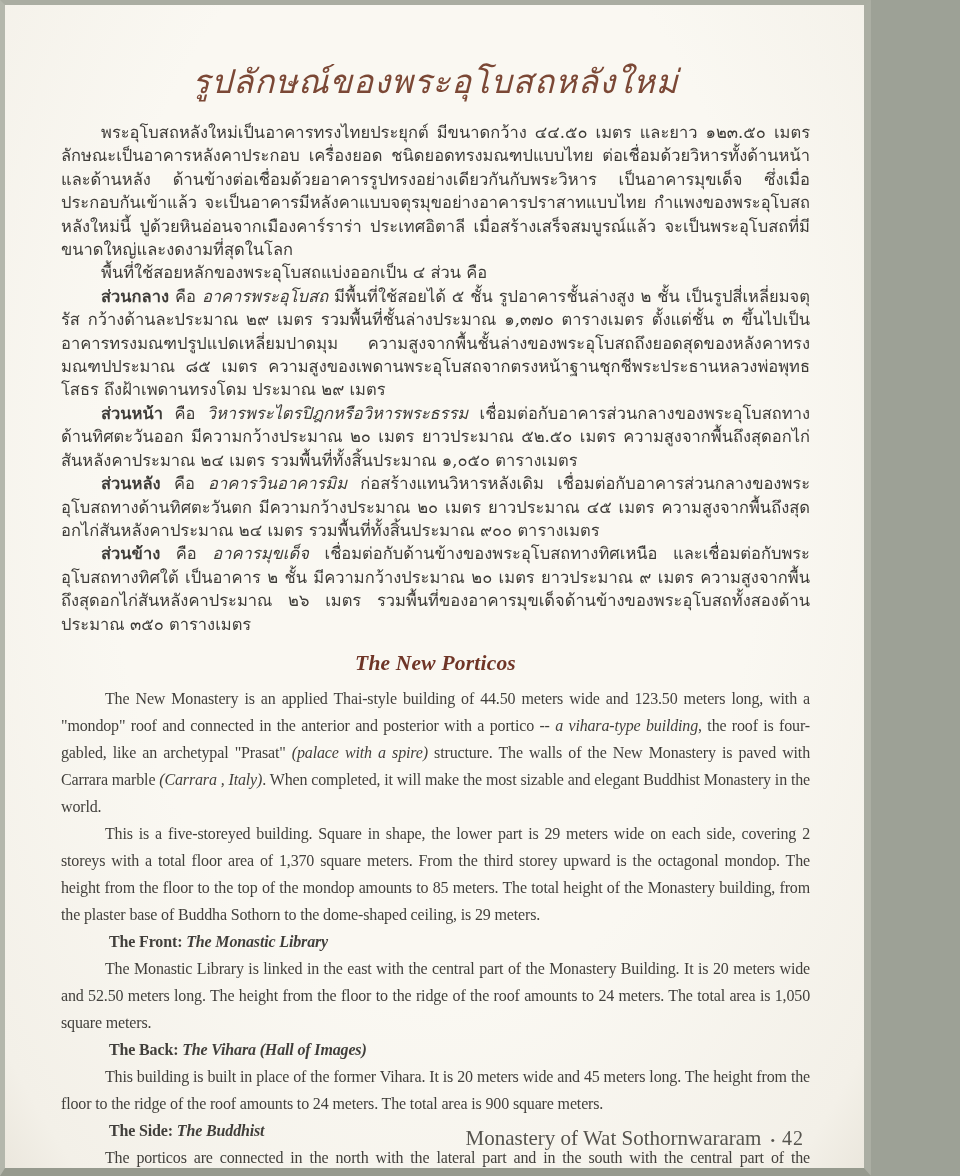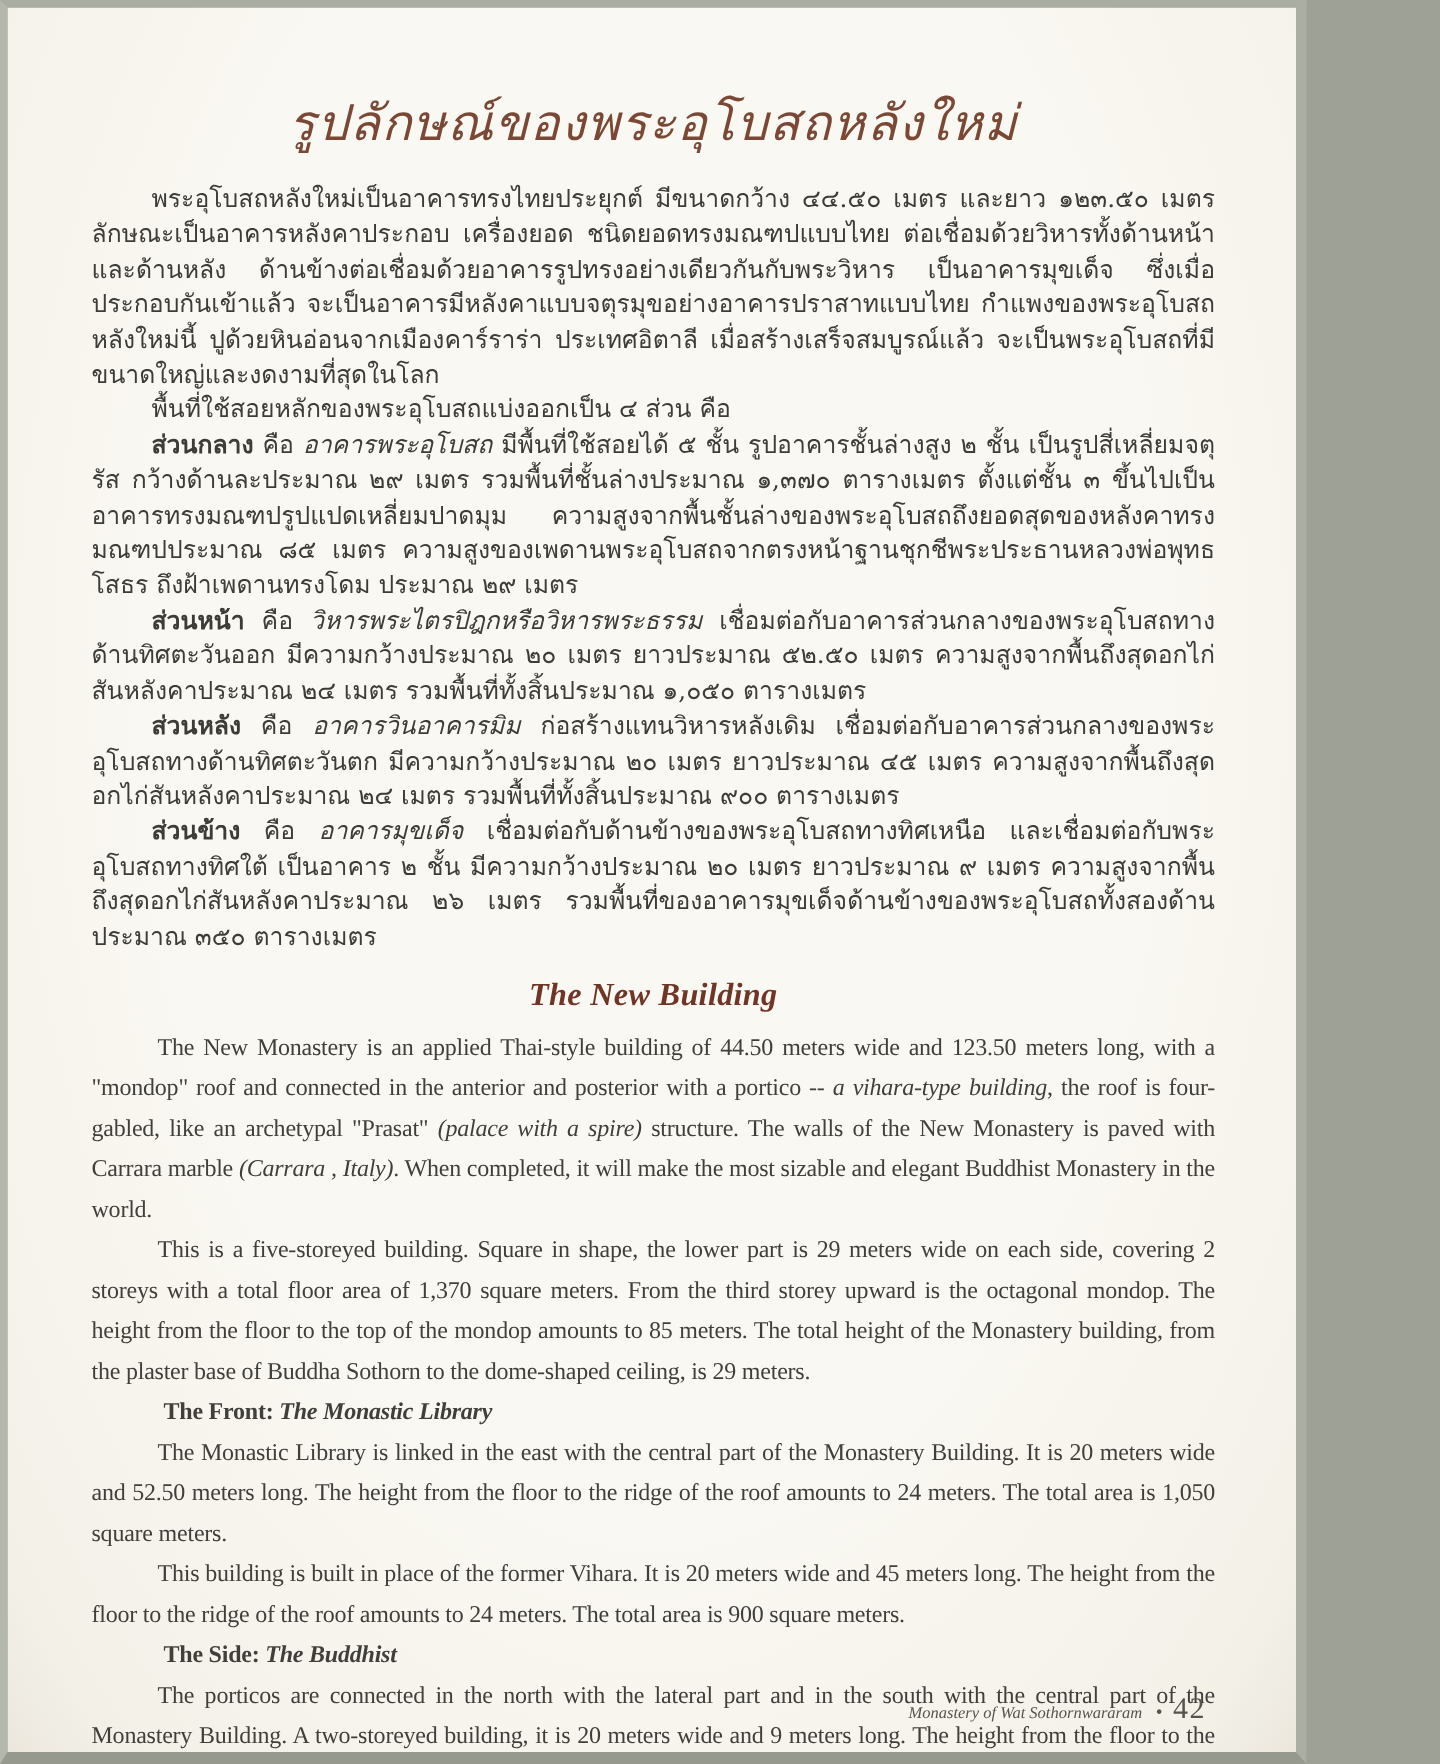--- a/index.html
+++ b/index.html
@@ -78,22 +78,21 @@
   .run-i { font-style: italic; }
   .run-bi { font-weight: bold; font-style: italic; }
   .footer {
     position: absolute;
     right: 60px;
     bottom: 17px;
     color: #56544e;
     white-space: nowrap;
   }
   .footer .book-title {
-    font-style: italic;
-    font-size: 11px;
+    font-size: 21px;
     margin-top: 24px;
   }
   .footer .sep {
     font-size: 13px;
     padding: 0 7px 0 9px;
     color: #56544e;
   }
   .footer .page-num {
     font-size: 20px;
     letter-spacing: 1px;
@@ -109,27 +108,28 @@
 
     <div class="thai-body">
         <p class="thai-para"><span>พระอุโบสถหลังใหม่เป็นอาคารทรงไทยประยุกต์ มีขนาดกว้าง ๔๔.๕๐ เมตร และยาว ๑๒๓.๕๐ เมตร ลักษณะเป็นอาคารหลังคาประกอบ เครื่องยอด ชนิดยอดทรงมณฑปแบบไทย ต่อเชื่อมด้วยวิหารทั้งด้านหน้าและด้านหลัง ด้านข้างต่อเชื่อมด้วยอาคารรูปทรงอย่างเดียวกันกับพระวิหาร เป็นอาคารมุขเด็จ ซึ่งเมื่อประกอบกันเข้าแล้ว จะเป็นอาคารมีหลังคาแบบจตุรมุขอย่างอาคารปราสาทแบบไทย กำแพงของพระอุโบสถหลังใหม่นี้ ปูด้วยหินอ่อนจากเมืองคาร์ราร่า ประเทศอิตาลี เมื่อสร้างเสร็จสมบูรณ์แล้ว จะเป็นพระอุโบสถที่มีขนาดใหญ่และงดงามที่สุดในโลก</span></p>
         <p class="thai-para"><span>พื้นที่ใช้สอยหลักของพระอุโบสถแบ่งออกเป็น ๔ ส่วน คือ</span></p>
         <p class="thai-para"><span class="run-b">ส่วนกลาง</span><span> คือ </span><span class="run-i">อาคารพระอุโบสถ</span><span> มีพื้นที่ใช้สอยได้ ๕ ชั้น รูปอาคารชั้นล่างสูง ๒ ชั้น เป็นรูปสี่เหลี่ยมจตุรัส กว้างด้านละประมาณ ๒๙ เมตร รวมพื้นที่ชั้นล่างประมาณ ๑,๓๗๐ ตารางเมตร ตั้งแต่ชั้น ๓ ขึ้นไปเป็นอาคารทรงมณฑปรูปแปดเหลี่ยมปาดมุม ความสูงจากพื้นชั้นล่างของพระอุโบสถถึงยอดสุดของหลังคาทรงมณฑปประมาณ ๘๕ เมตร ความสูงของเพดานพระอุโบสถจากตรงหน้าฐานชุกชีพระประธานหลวงพ่อพุทธโสธร ถึงฝ้าเพดานทรงโดม ประมาณ ๒๙ เมตร</span></p>
         <p class="thai-para"><span class="run-b">ส่วนหน้า</span><span> คือ </span><span class="run-i">วิหารพระไตรปิฎกหรือวิหารพระธรรม</span><span> เชื่อมต่อกับอาคารส่วนกลางของพระอุโบสถทางด้านทิศตะวันออก มีความกว้างประมาณ ๒๐ เมตร ยาวประมาณ ๕๒.๕๐ เมตร ความสูงจากพื้นถึงสุดอกไก่สันหลังคาประมาณ ๒๔ เมตร รวมพื้นที่ทั้งสิ้นประมาณ ๑,๐๕๐ ตารางเมตร</span></p>
         <p class="thai-para"><span class="run-b">ส่วนหลัง</span><span> คือ </span><span class="run-i">อาคารวินอาคารมิม</span><span> ก่อสร้างแทนวิหารหลังเดิม เชื่อมต่อกับอาคารส่วนกลางของพระอุโบสถทางด้านทิศตะวันตก มีความกว้างประมาณ ๒๐ เมตร ยาวประมาณ ๔๕ เมตร ความสูงจากพื้นถึงสุดอกไก่สันหลังคาประมาณ ๒๔ เมตร รวมพื้นที่ทั้งสิ้นประมาณ ๙๐๐ ตารางเมตร</span></p>
         <p class="thai-para"><span class="run-b">ส่วนข้าง</span><span> คือ </span><span class="run-i">อาคารมุขเด็จ</span><span> เชื่อมต่อกับด้านข้างของพระอุโบสถทางทิศเหนือ และเชื่อมต่อกับพระอุโบสถทางทิศใต้ เป็นอาคาร ๒ ชั้น มีความกว้างประมาณ ๒๐ เมตร ยาวประมาณ ๙ เมตร ความสูงจากพื้นถึงสุดอกไก่สันหลังคาประมาณ ๒๖ เมตร รวมพื้นที่ของอาคารมุขเด็จด้านข้างของพระอุโบสถทั้งสองด้านประมาณ ๓๕๐ ตารางเมตร</span></p>
       </div>
 
-    <div class="en-heading">The New Building</div>
+    <div class="en-heading">The New Porticos</div>
 
     <div class="en-body-blocks">
         <p class="en-body"><span>The New Monastery is an applied Thai-style building of 44.50 meters wide and 123.50 meters long, with a "mondop" roof and connected in the anterior and posterior with a portico -- </span><span class="run-i">a vihara-type building</span><span>, the roof is four-gabled, like an archetypal "Prasat" </span><span class="run-i">(palace with a spire)</span><span> structure. The walls of the New Monastery is paved with Carrara marble </span><span class="run-i">(Carrara , Italy)</span><span>. When completed, it will make the most sizable and elegant Buddhist Monastery in the world.</span></p>
         <p class="en-body"><span>This is a five-storeyed building. Square in shape, the lower part is 29 meters wide on each side, covering 2 storeys with a total floor area of 1,370 square meters. From the third storey upward is the octagonal mondop. The height from the floor to the top of the mondop amounts to 85 meters. The total height of the Monastery building, from the plaster base of Buddha Sothorn to the dome-shaped ceiling, is 29 meters.</span></p>
         <p class="en-subhead"><span class="run-b">The Front: </span><span class="run-bi">The Monastic Library</span></p>
         <p class="en-body"><span>The Monastic Library is linked in the east with the central part of the Monastery Building. It is 20 meters wide and 52.50 meters long. The height from the floor to the ridge of the roof amounts to 24 meters. The total area is 1,050 square meters.</span></p>
+        <p class="en-subhead"><span class="run-b">The Back: </span><span class="run-bi">The Vihara (Hall of Images)</span></p>
         <p class="en-body"><span>This building is built in place of the former Vihara. It is 20 meters wide and 45 meters long. The height from the floor to the ridge of the roof amounts to 24 meters. The total area is 900 square meters.</span></p>
         <p class="en-subhead"><span class="run-b">The Side: </span><span class="run-bi">The Buddhist</span></p>
         <p class="en-body"><span>The porticos are connected in the north with the lateral part and in the south with the central part of the Monastery Building. A two-storeyed building, it is 20 meters wide and 9 meters long. The height from the floor to the ridge of the roof amounts to 26 meters. The total combined area of the two porticos is 350 square meters.</span></p>
       </div>
 
   </div>
 
   <div class="footer">
     <span class="book-title">Monastery of Wat Sothornwararam</span><span class="sep">•</span><span class="page-num">42</span>
   </div>

